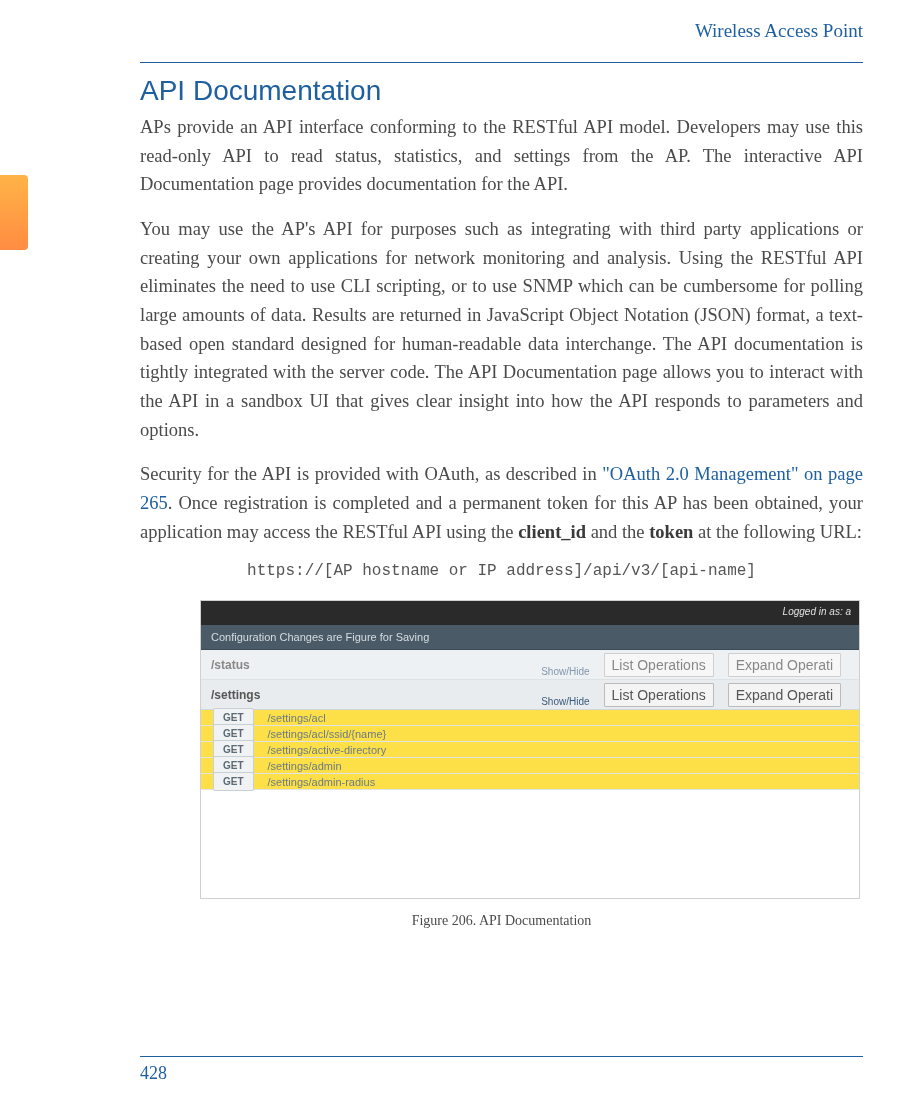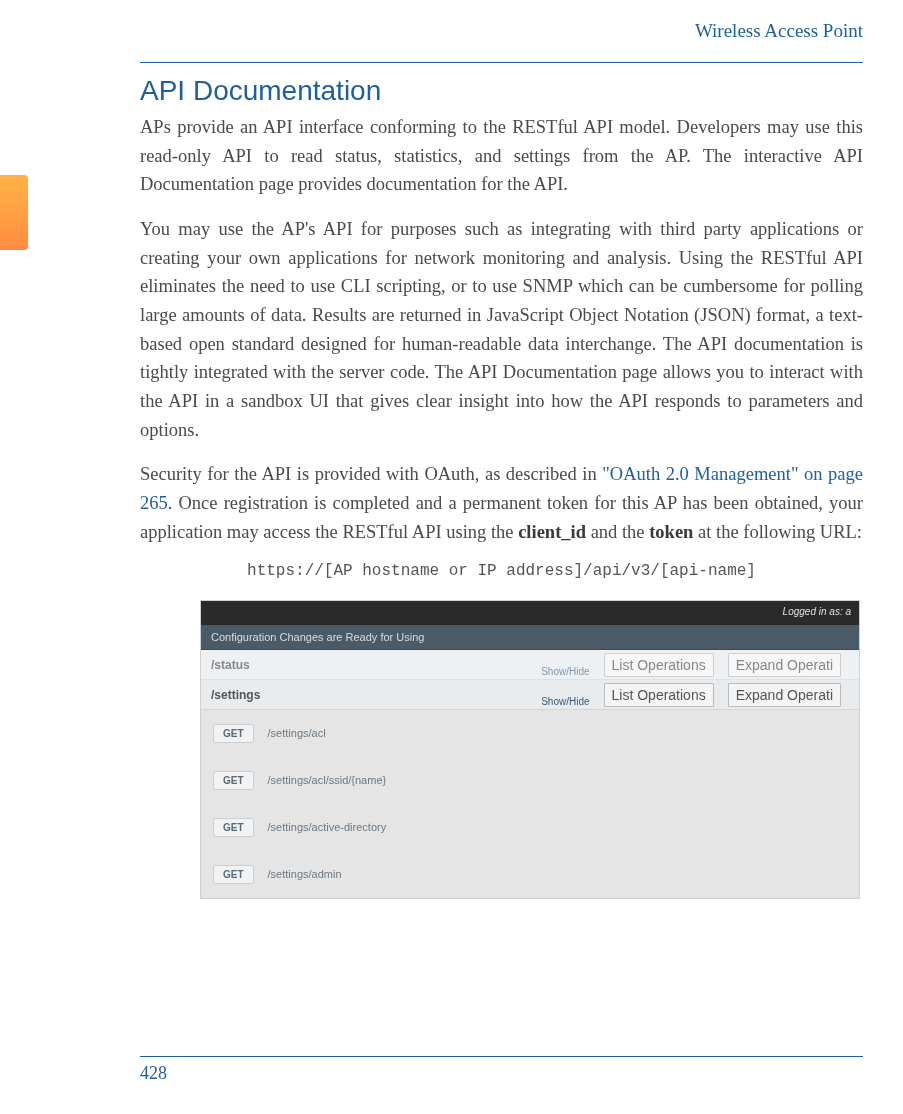--- a/index.html
+++ b/index.html
@@ -127,23 +127,23 @@
       background: #f4f4f4;
       color: #555;
       border-radius: 1px;
     }
     .active-ctrls .ctrl-link {
       color: #3a5a7a;
     }
     .api-row {
       display: flex;
       align-items: center;
-      height: 47px;
+      height: 16px;
       border-bottom: 1px solid #e0e4e8;
-      background: #e5e5e5;
+      background: #fde047;
     }
     .method-badge {
       margin-left: 12px;
       padding: 3px 9px;
       background: #f0f2f4;
       border: 1px solid #c8d0d6;
       border-radius: 2px;
       font-size: 10px;
       font-weight: bold;
       color: #5a6a76;
@@ -199,21 +199,21 @@
   <p class="body-text">You may use the AP's API for purposes such as integrating with third party applications or creating your own applications for network monitoring and analysis. Using the RESTful API eliminates the need to use CLI scripting, or to use SNMP which can be cumbersome for polling large amounts of data. Results are returned in JavaScript Object Notation (JSON) format, a text-based open standard designed for human-readable data interchange. The API documentation is tightly integrated with the server code. The API Documentation page allows you to interact with the API in a sandbox UI that gives clear insight into how the API responds to parameters and options.</p>
 
   <p class="body-text">
     <span>Security for the API is provided with OAuth, as described in </span><span class="link">"OAuth 2.0 Management" on page 265</span><span>. Once registration is completed and a permanent token for this AP has been obtained, your application may access the RESTful API using the </span><span class="bold">client_id</span><span> and the </span><span class="bold">token</span><span> at the following URL:</span>
   </p>
 
   <div class="code-line">https://[AP hostname or IP address]/api/v3/[api-name]</div>
 
   <div class="screenshot">
     <div class="top-bar">Logged in as: a</div>
-    <div class="dark-row">Configuration Changes are Ready for Using</div>
+    <div class="dark-row">Configuration Changes are Figure for Saving</div>
 
     <div class="gray-row" style="opacity:0.7">
       <div class="path-label">/status</div>
       <div class="right-controls">
         <span class="ctrl-link">Show/Hide</span>
         <span class="ctrl-btn">List Operations</span>
         <span class="ctrl-btn">Expand Operati</span>
       </div>
     </div>
 
@@ -243,18 +243,19 @@
           <span class="method-badge">GET</span>
           <span class="api-path">/settings/admin</span>
         </div>
         <div class="api-row">
           <span class="method-badge">GET</span>
           <span class="api-path">/settings/admin-radius</span>
         </div>
       </div>
   </div>
 
+  <div class="figure-caption">Figure 206. API Documentation</div>
 
   <div class="footer">
     <span class="page-number">428</span>
   </div>
 
 </div>
 
 </body></html>

